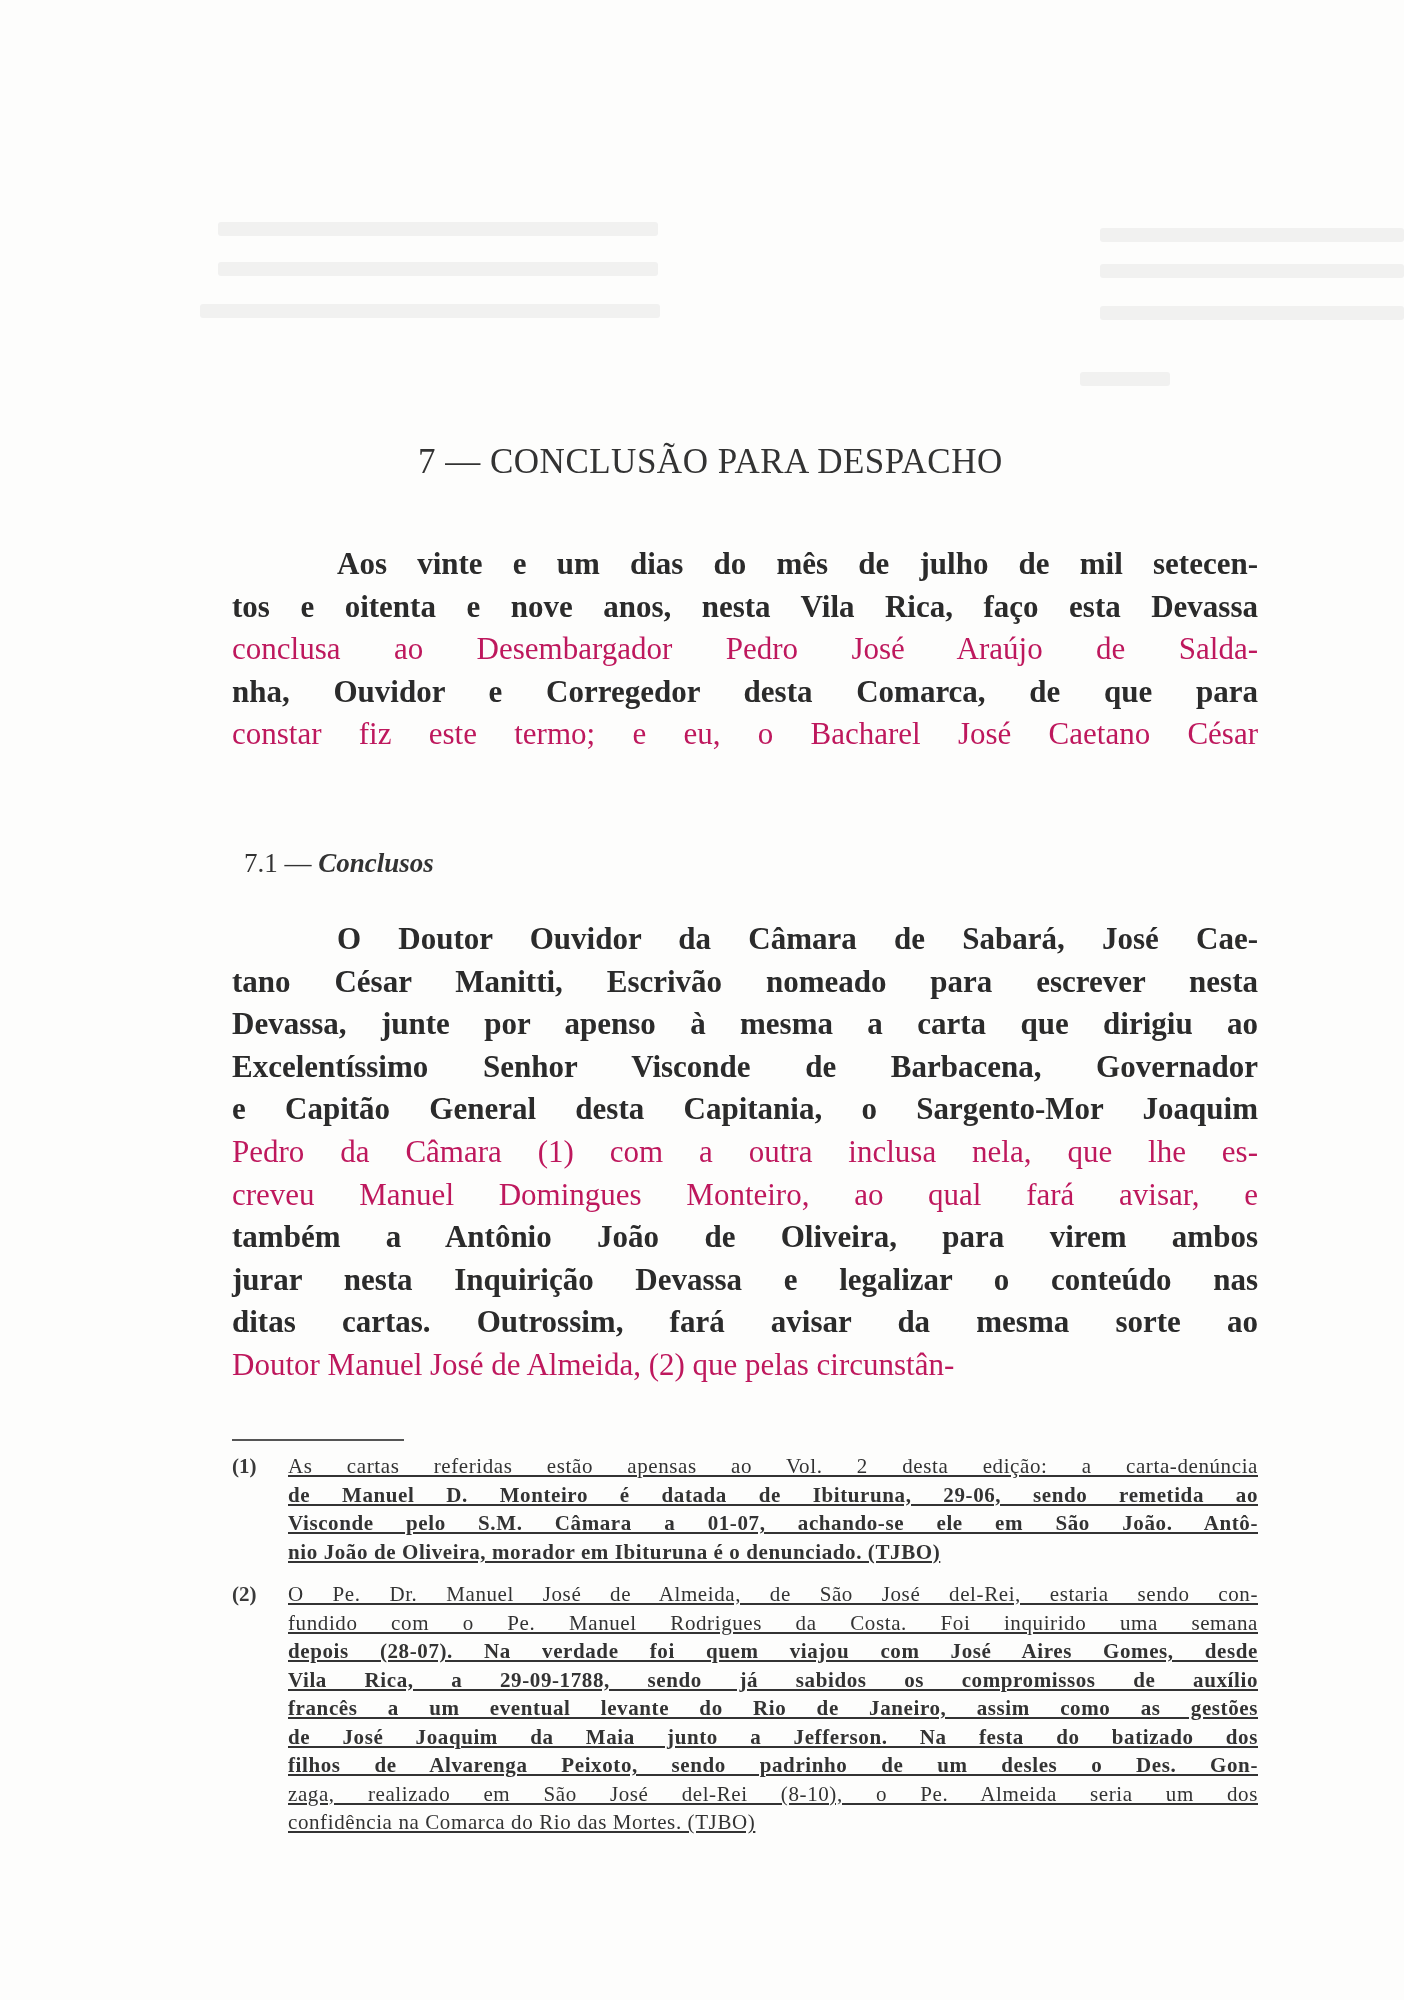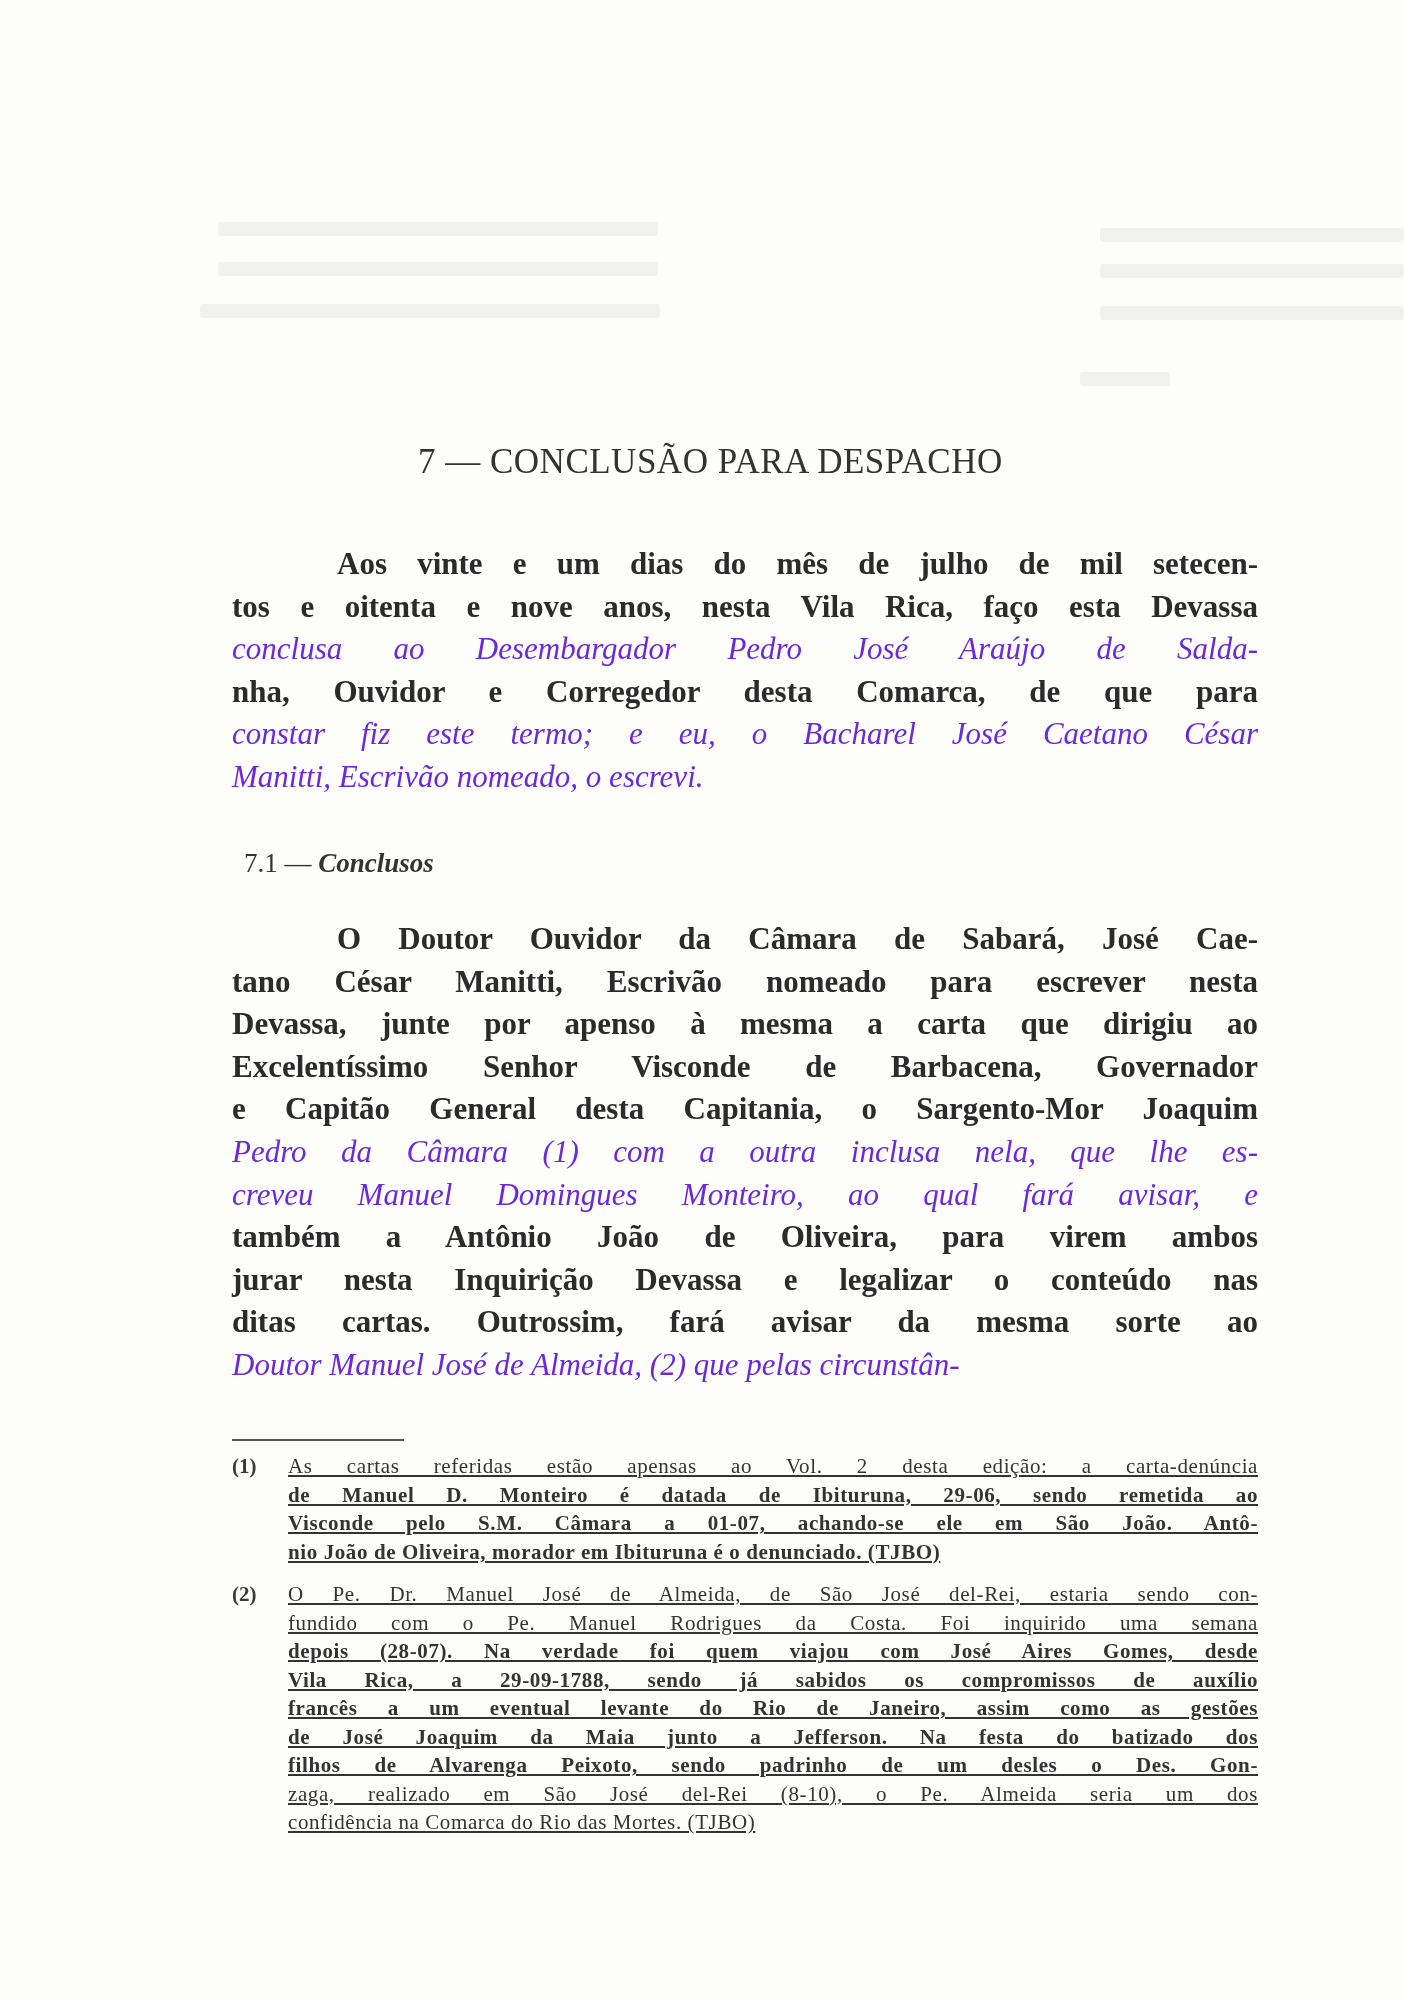--- a/index.html
+++ b/index.html
@@ -27,21 +27,21 @@
   .line {
     height: 42.6px; line-height: 42.6px;
     font-size: 31px;
     white-space: nowrap;
     text-align: justify; text-align-last: justify;
     font-family: "Liberation Serif", "DejaVu Serif", serif;
   }
   .line.first { padding-left: 105px; }
   .line.last { text-align-last: left; }
   .line.bold { font-weight: bold; color: #2b2b2b; }
-  .line.reg { font-weight: normal; color: #6d28d9; font-style: italic; }
+  .line.reg { font-weight: normal; color: #be185d; }
 
   #para1 { top: 543px; }
   #sub   { top: 842px; }
   #para2 { top: 918px; }
 
   .subheading {
     font-family: "Liberation Serif", "DejaVu Serif", serif;
     font-size: 27px; line-height: 42px; color: #333; white-space: nowrap; margin-left: 12px;
   }
   .subheading .title { font-style: italic; font-weight: bold; }
@@ -86,21 +86,20 @@
   <div class="bleed" style="left:1080px;top:372px;width:90px;"></div>
 
   <div class="heading">7 — CONCLUSÃO PARA DESPACHO</div>
 
   <div class="column" id="para1">
       <div class="line bold first">Aos vinte e um dias do mês de julho de mil setecen-</div>
       <div class="line bold">tos e oitenta e nove anos, nesta Vila Rica, faço esta Devassa</div>
       <div class="line reg">conclusa ao Desembargador Pedro José Araújo de Salda-</div>
       <div class="line bold">nha, Ouvidor e Corregedor desta Comarca, de que para</div>
       <div class="line reg">constar fiz este termo; e eu, o Bacharel José Caetano César</div>
-      <div class="line reg last">Manitti, Escrivão nomeado, o escrevi.</div>
     </div>
 
   <div class="column" id="sub">
     <div class="subheading">
       <span>7.1 —</span>
       <span class="title">Conclusos</span>
     </div>
   </div>
 
   <div class="column" id="para2">

